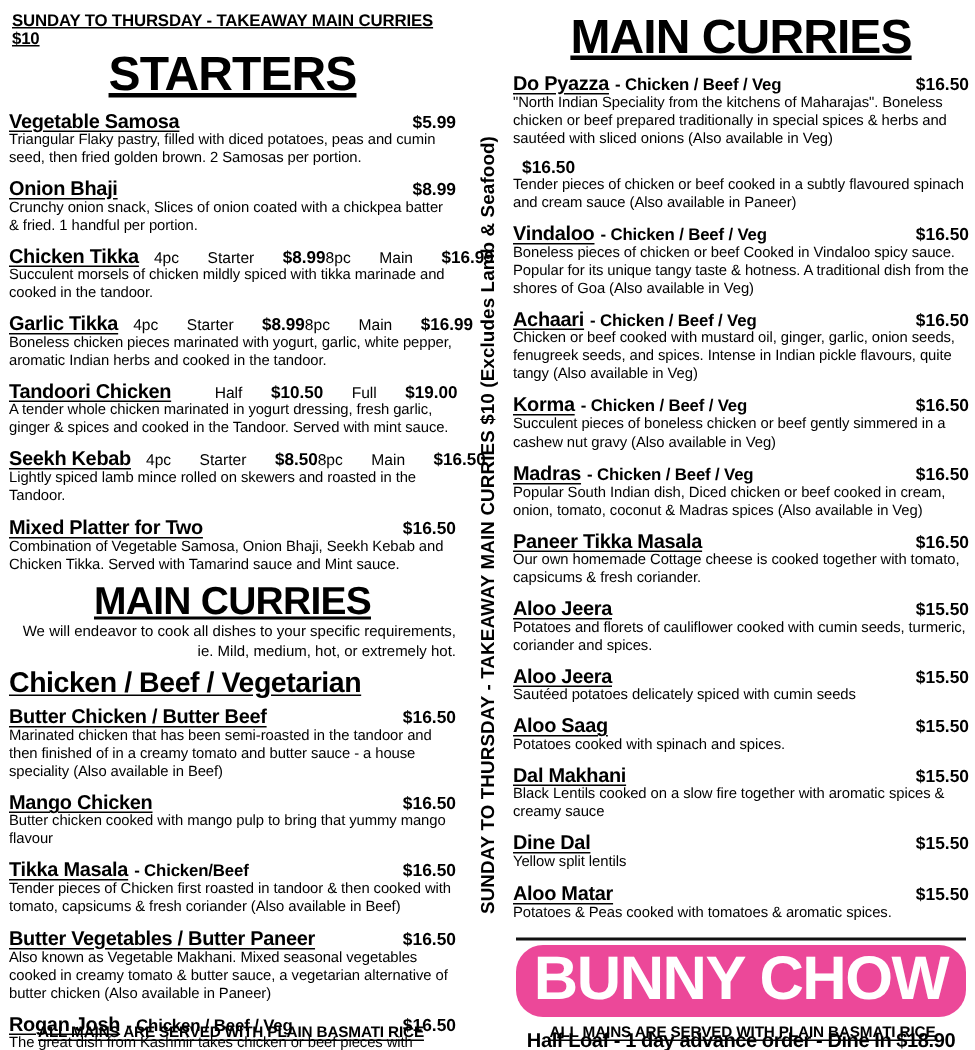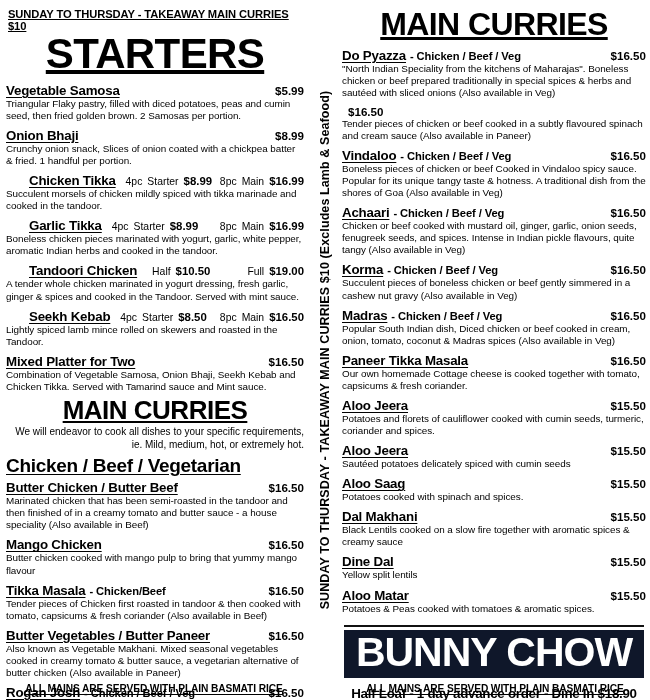--- a/index.html
+++ b/index.html
@@ -39,21 +39,21 @@
     letter-spacing:.1px;
   }
 
   
   .promo-top{
     font-weight:bold;font-size:11.2px;text-decoration:underline;
     text-align:left;letter-spacing:-.1px;margin:8px 0 0 2px;
   }
   .big-head{
     text-align:center;font-weight:bold;
-    font-size:42px;letter-spacing:-.6px;
+    font-size:32px;letter-spacing:-.6px;
     text-decoration:underline;text-underline-offset:2px;
     margin:1px 0 7px 0;line-height:1.02;
   }
   .big-head.right{font-size:32px;margin:8px 0 7px 0;}
   .mid-head{
     text-align:center;font-weight:bold;font-size:26px;
     text-decoration:underline;text-underline-offset:2px;
     margin:4px 0 2px 0;line-height:1.05;letter-spacing:-.5px;
   }
   .note-italic{
@@ -84,32 +84,32 @@
     margin-left:4px;letter-spacing:-.1px;
   }
   .price{font-weight:bold;font-size:11.6px;white-space:nowrap;margin-left:6px;}
   .desc{
     font-size:9.9px;line-height:1.22;margin:0;padding:0;
     letter-spacing:-.05px;
   }
 
   
   .prow{display:flex;align-items:baseline;width:100%;}
-  .prow .name{flex:0 0 auto;margin-left:23px;}
+  .prow .name{flex:0 0 auto;}
   .portions{display:flex;align-items:baseline;flex:1 1 auto;justify-content:space-between;margin-left:10px;}
-  .pgroup{display:flex;align-items:baseline;gap:5px;white-space:nowrap;}
+  .pgroup{display:flex;align-items:baseline;gap:19px;white-space:nowrap;}
   .plabel{font-size:10.4px;}
   .pprice{font-weight:bold;font-size:11.4px;}
 
   
   .bc-rule{border-top:2.5px solid #111;margin:10px 2px 3px 2px;}
   .bc-banner{
-    background:#0f172a;color:#ffffff;text-align:center;
+    background:#ec4899;color:#ffffff;text-align:center;
     font-weight:bold;font-size:41px;letter-spacing:-1px;
-    padding:2px 0 5px 0;line-height:1.02;margin:0 2px;
+    padding:2px 0 5px 0;line-height:1.02;margin:0 2px;border-radius:18px;
   }
   .bc-line{
     text-align:center;font-weight:bold;font-size:13.4px;
     margin:8px 0 0 0;letter-spacing:-.3px;
   }
 
   .footer{
     text-align:center;font-weight:bold;font-size:10.2px;
     text-decoration:underline;text-underline-offset:1.5px;
     letter-spacing:-.1px;

